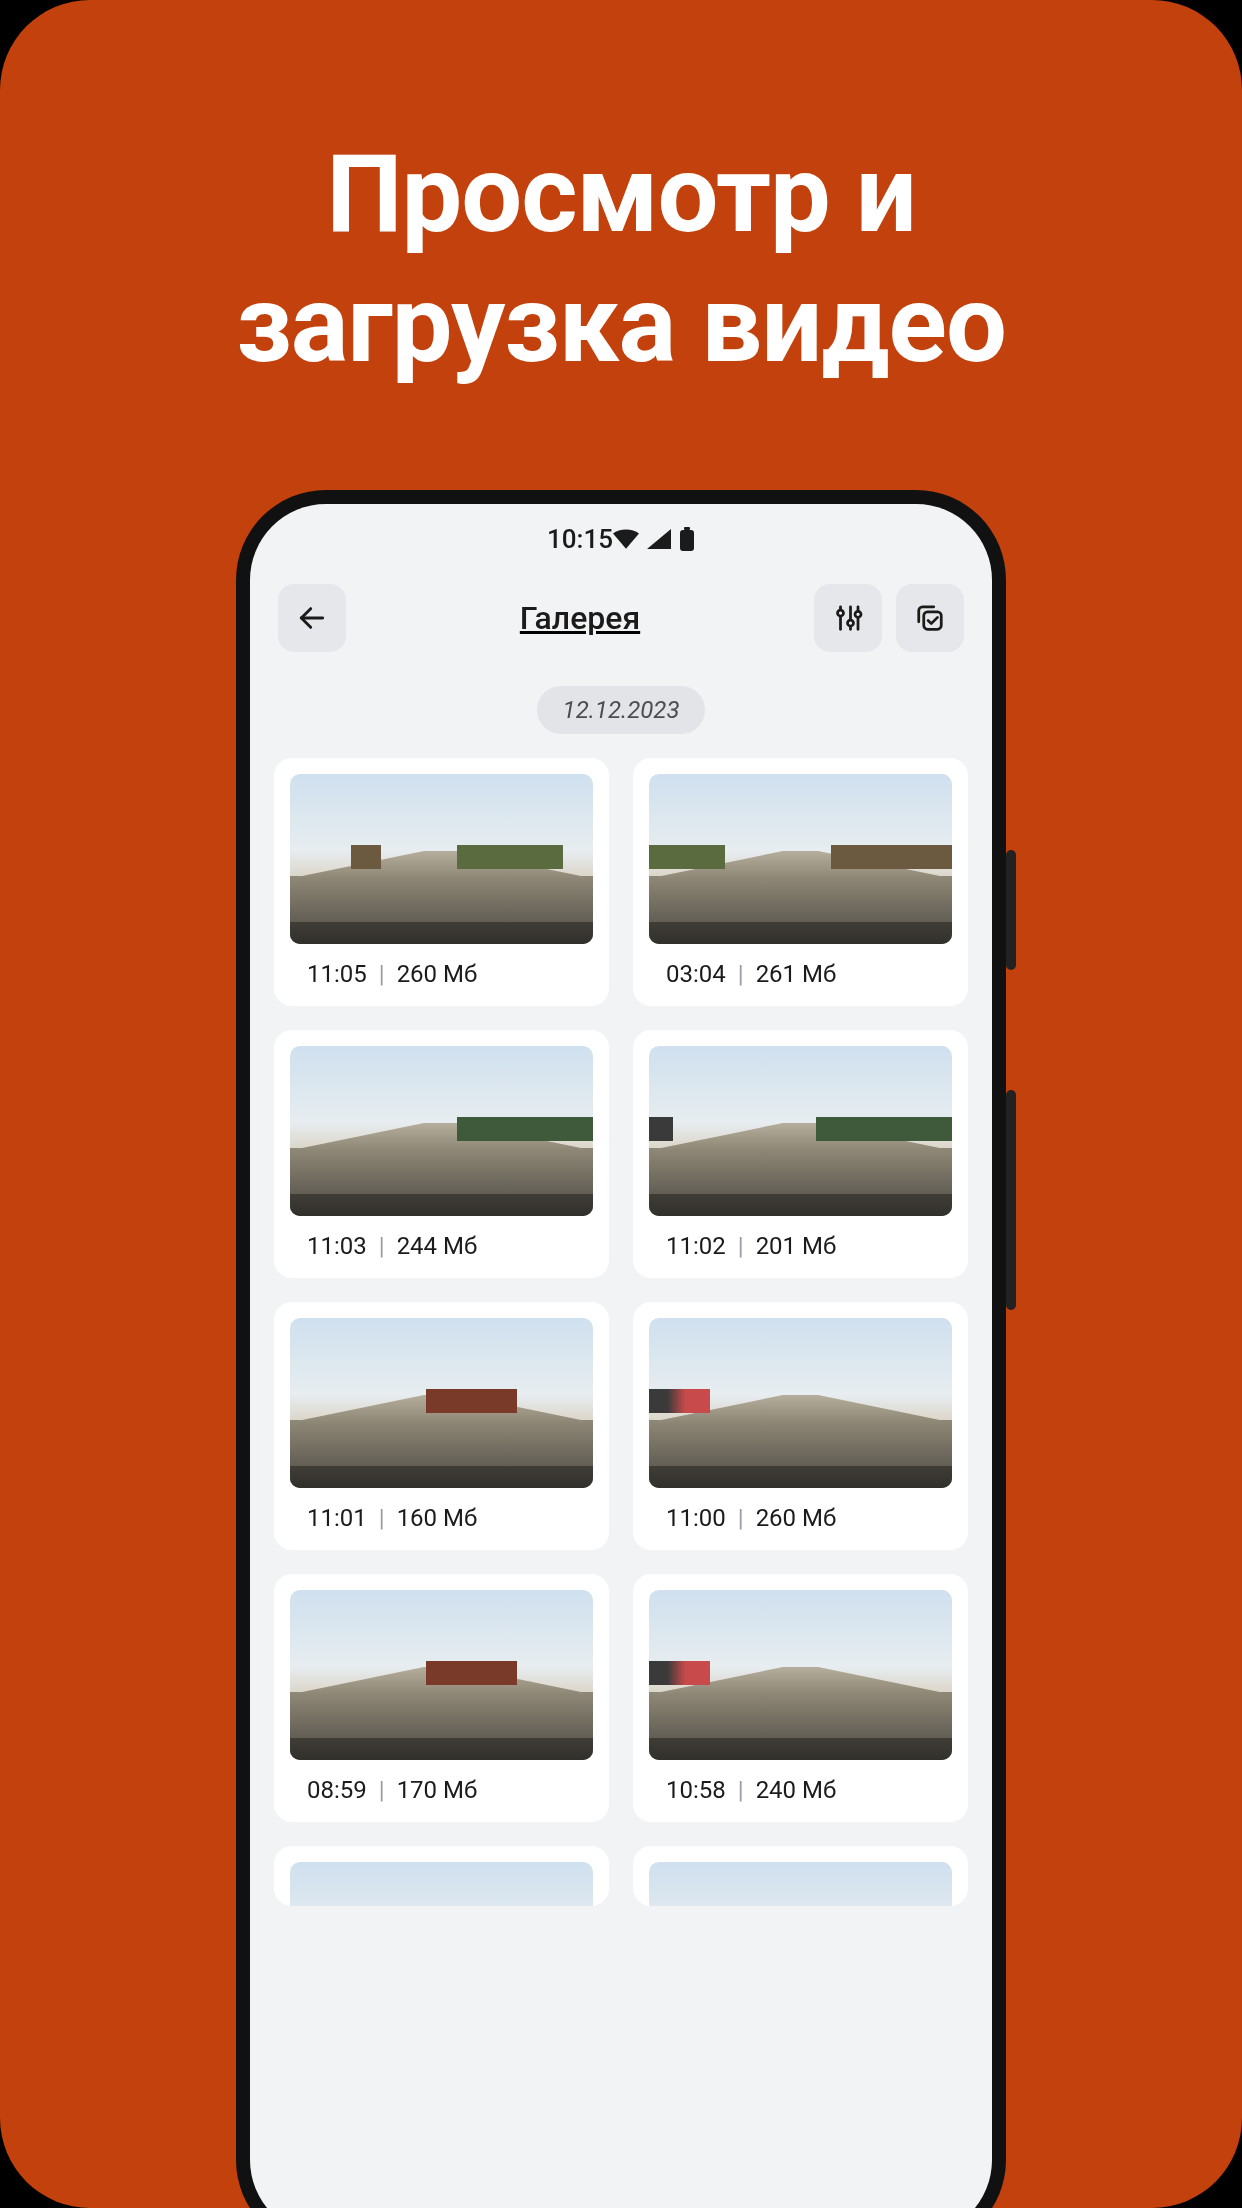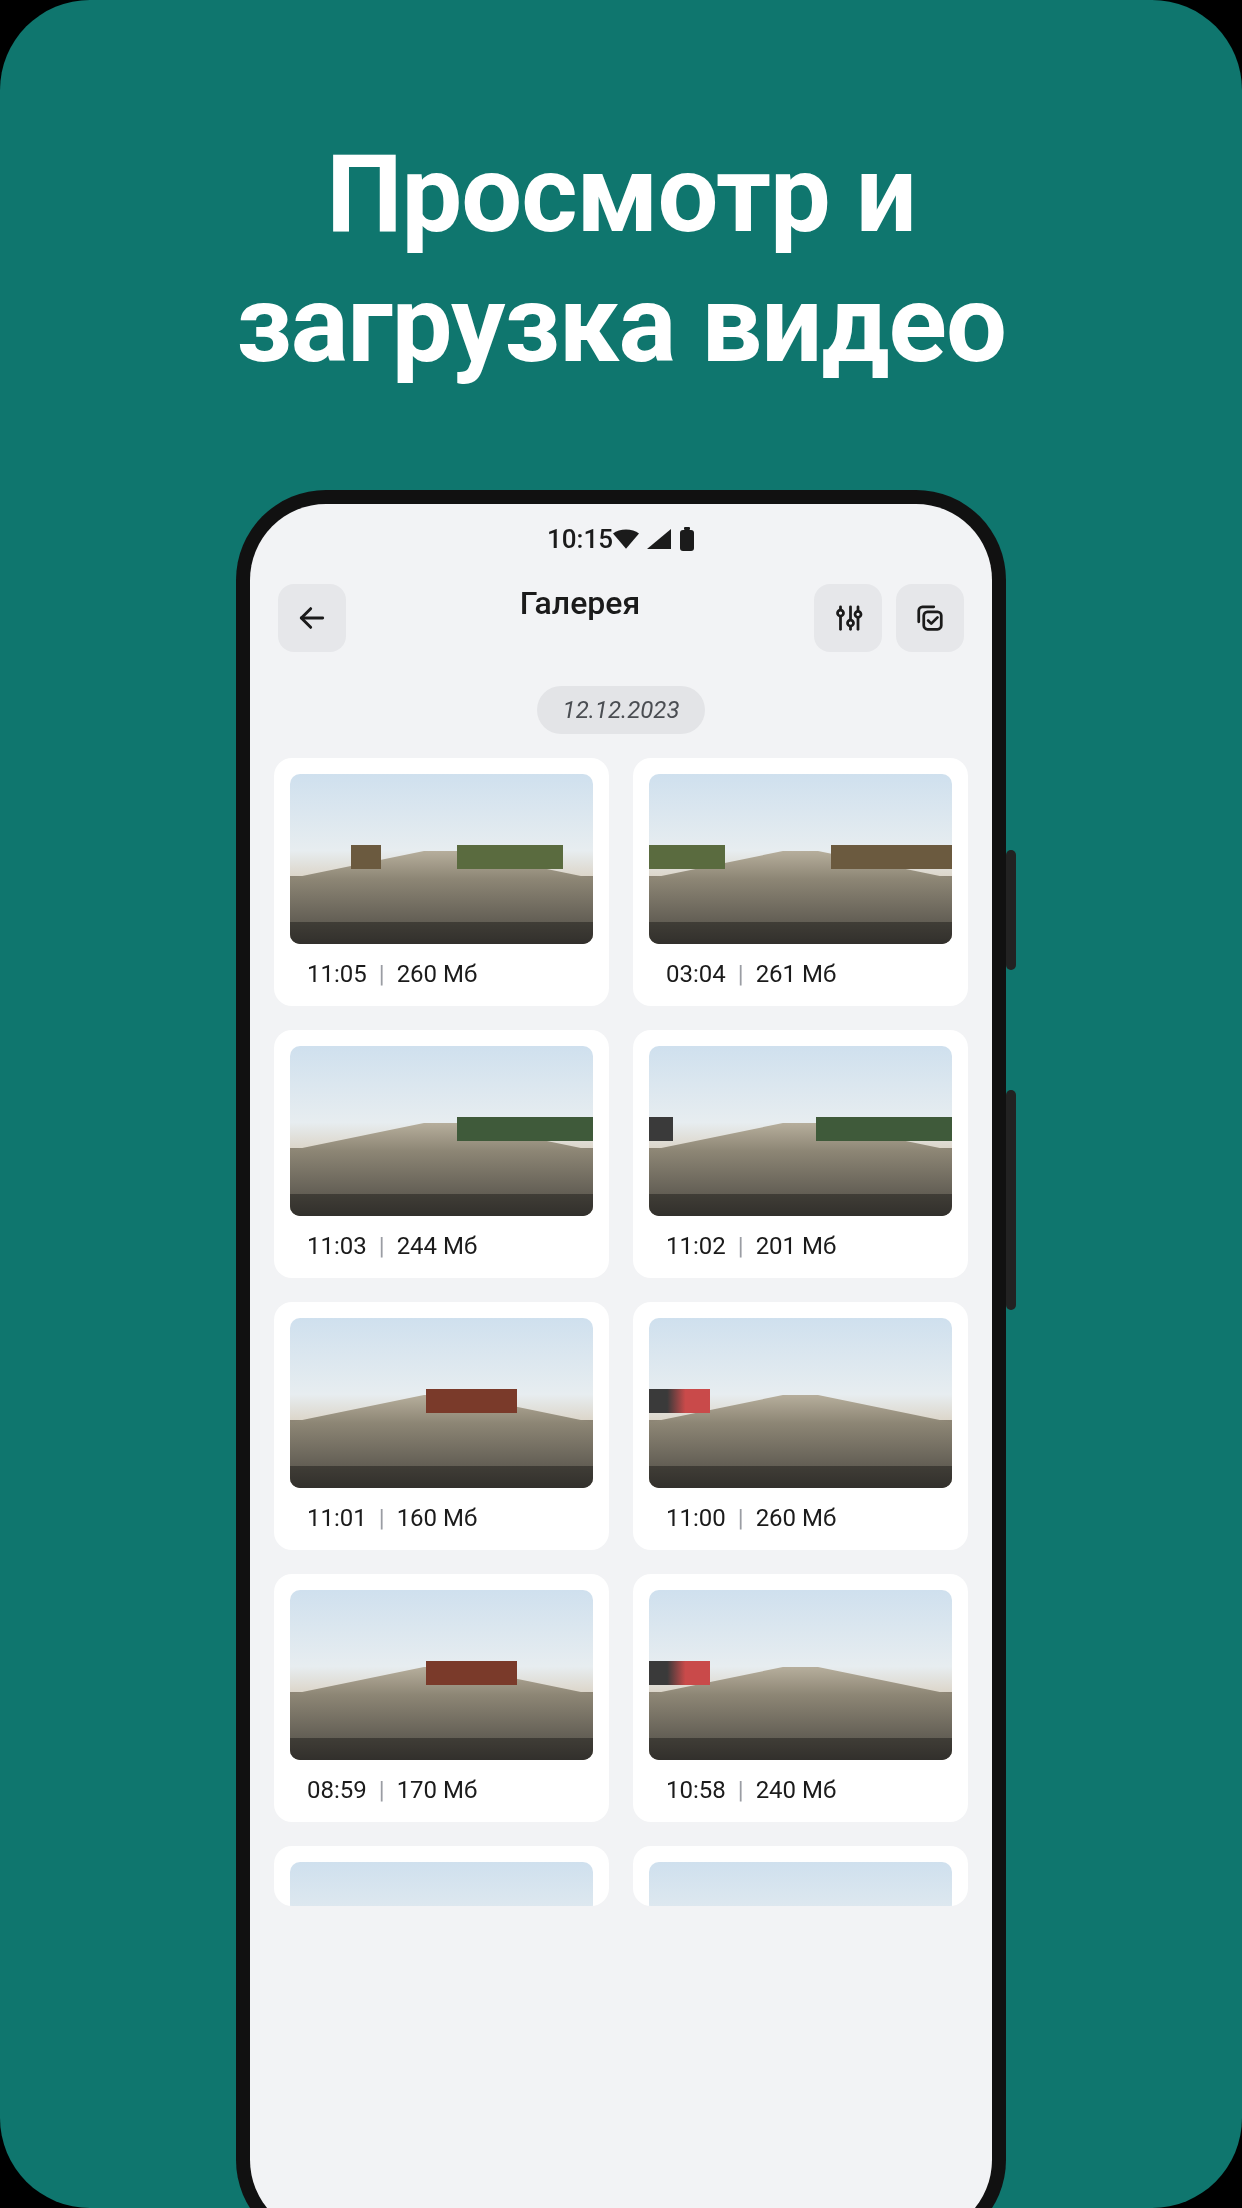--- a/index.html
+++ b/index.html
@@ -5,21 +5,21 @@
   * { box-sizing: border-box; margin: 0; padding: 0; }
   html, body { width: 1242px; height: 2208px; }
   body {
     background: #000;
     font-family: -apple-system, BlinkMacSystemFont, "Segoe UI", Roboto, Arial, sans-serif;
     overflow: hidden;
   }
   .promo {
     position: absolute;
     inset: 0;
-    background: #0f766e;
+    background: #c2410c;
     border-radius: 90px;
     display: flex;
     flex-direction: column;
     align-items: center;
   }
   .headline {
     color: #fff;
     font-size: 108px;
     font-weight: 700;
     text-align: center;
@@ -80,23 +80,24 @@
     font-size: 26px;
     font-weight: 500;
     color: #1b1b1b;
   }
   .status-right { display: flex; align-items: center; gap: 8px; }
   .status-right svg { display: block; }
 
   
   .appbar {
     display: flex;
-    align-items: flex-start;
+    align-items: center;
     padding: 10px 28px 20px 28px;
     gap: 14px;
+    text-decoration: underline;
   }
   .icon-btn {
     width: 68px;
     height: 68px;
     background: #e6e7ea;
     border-radius: 16px;
     display: flex;
     align-items: center;
     justify-content: center;
     color: #1b1b1b;

